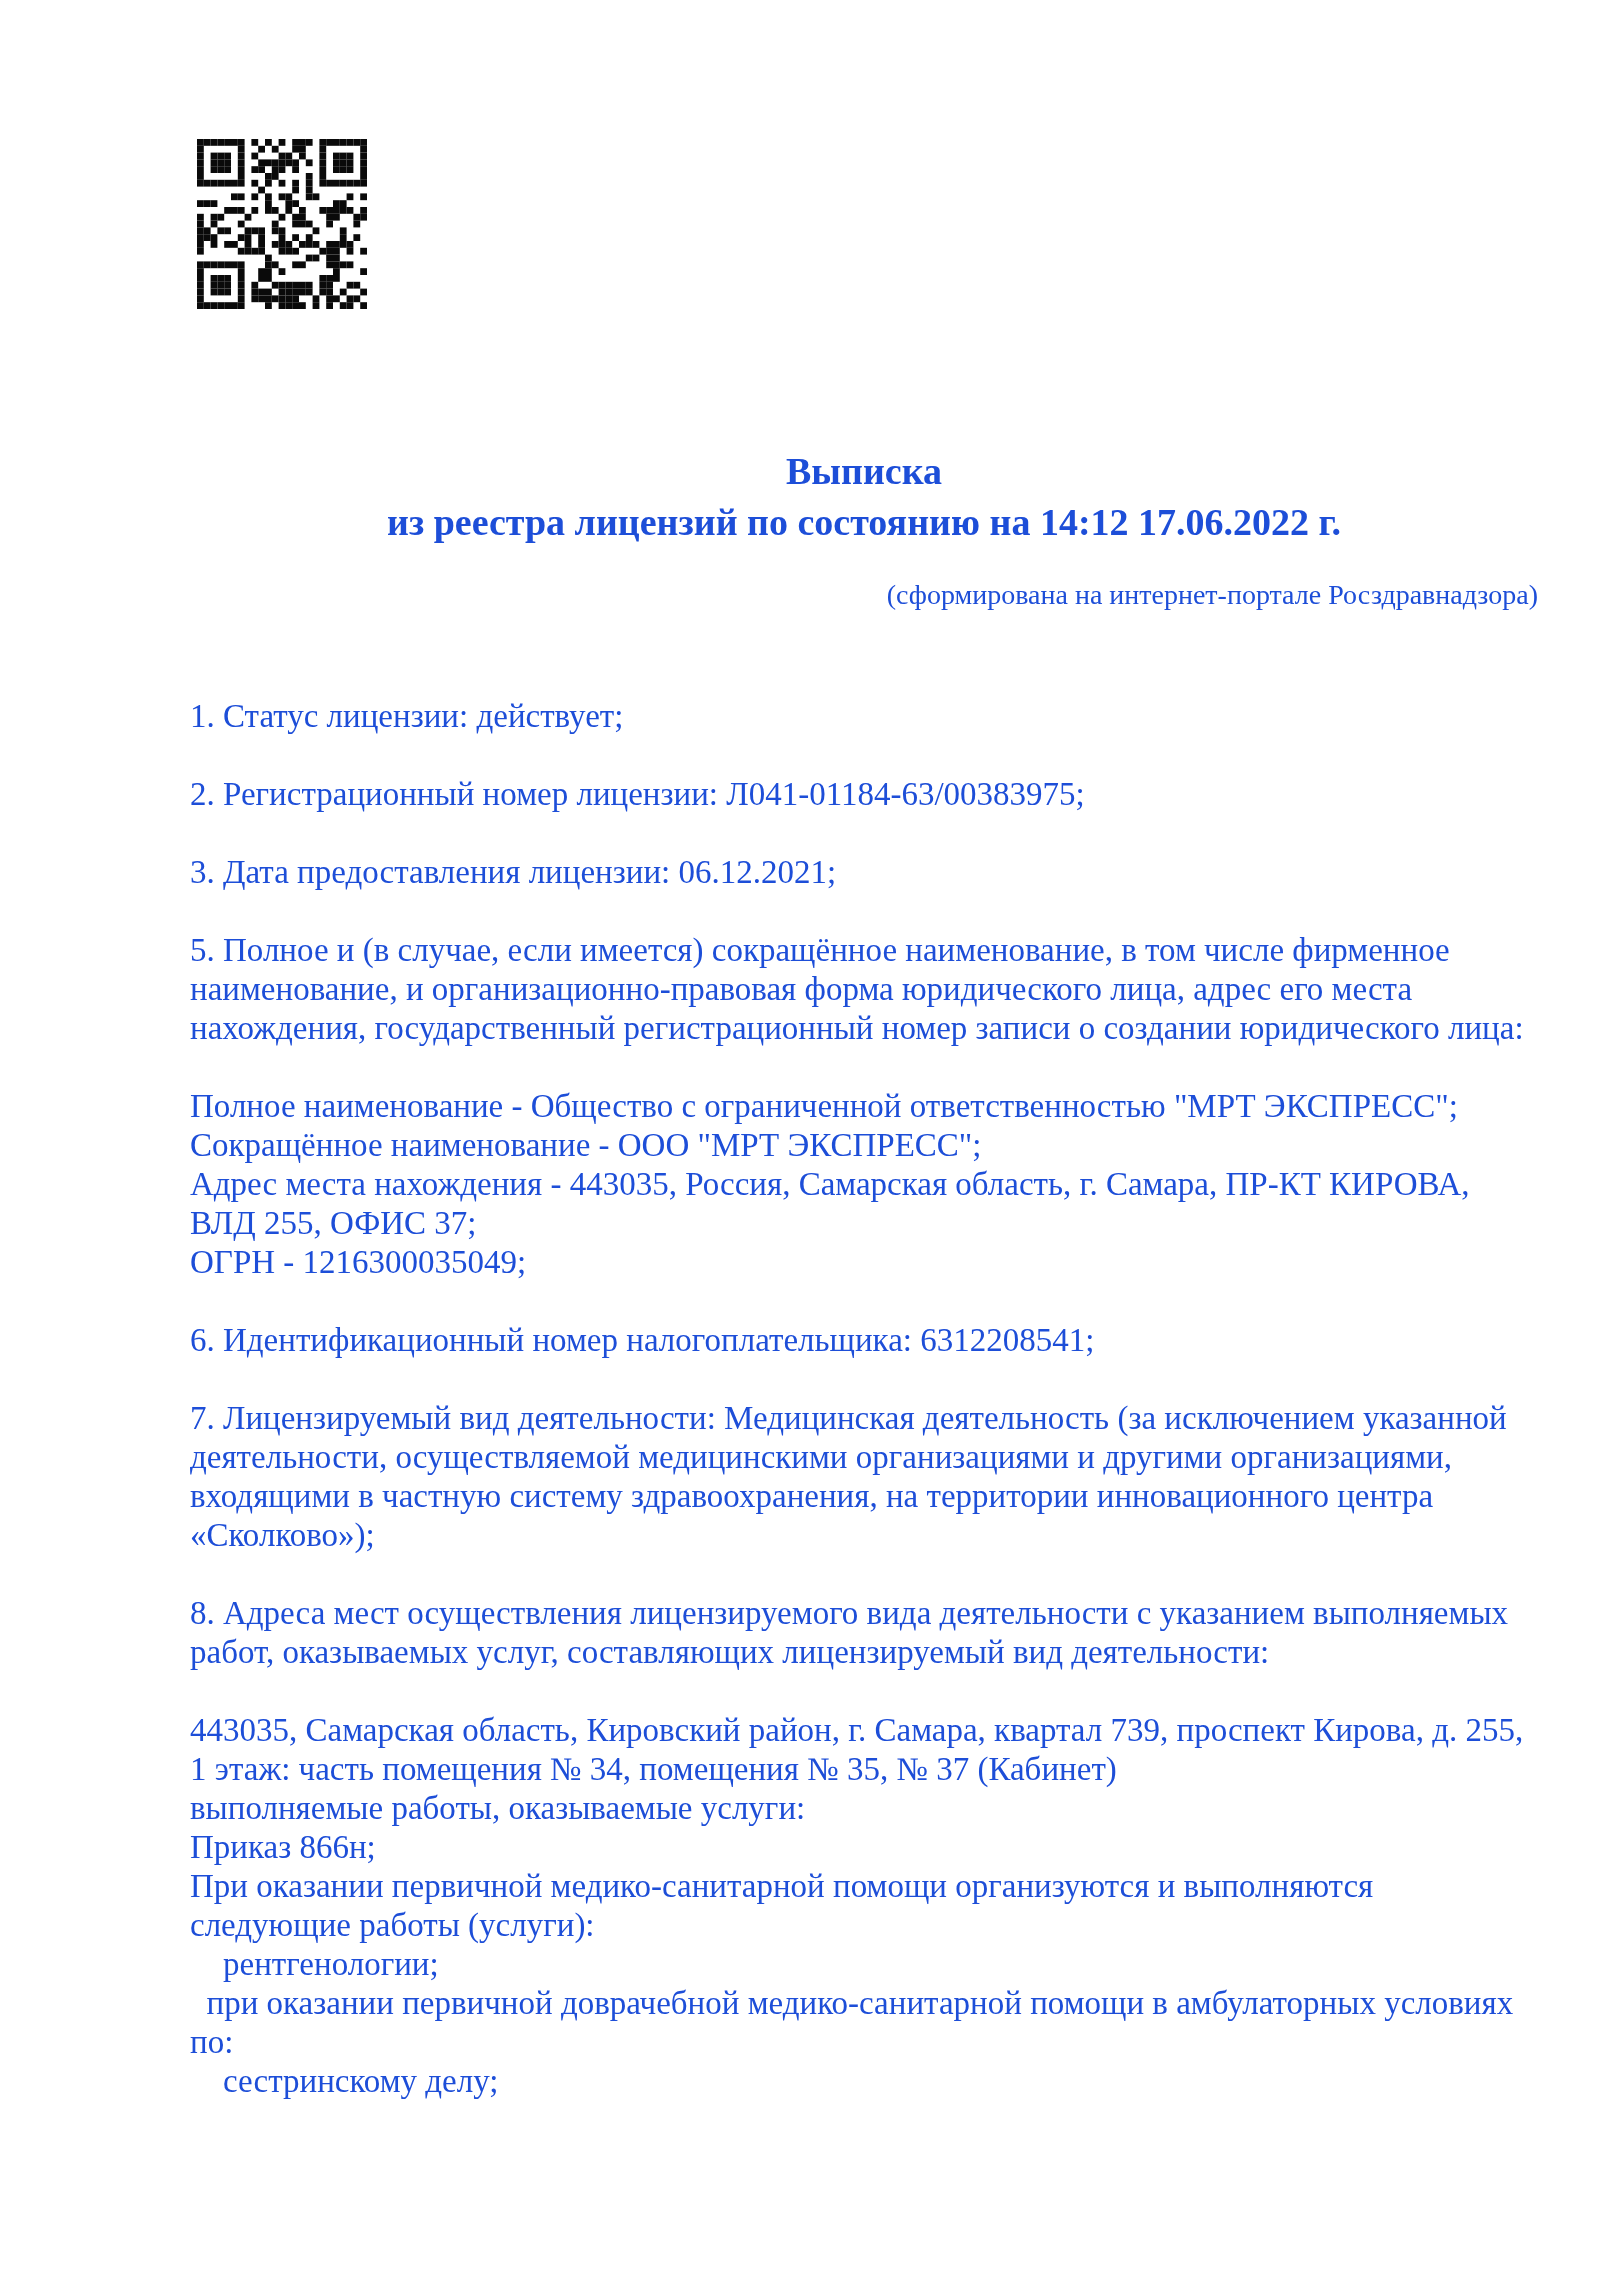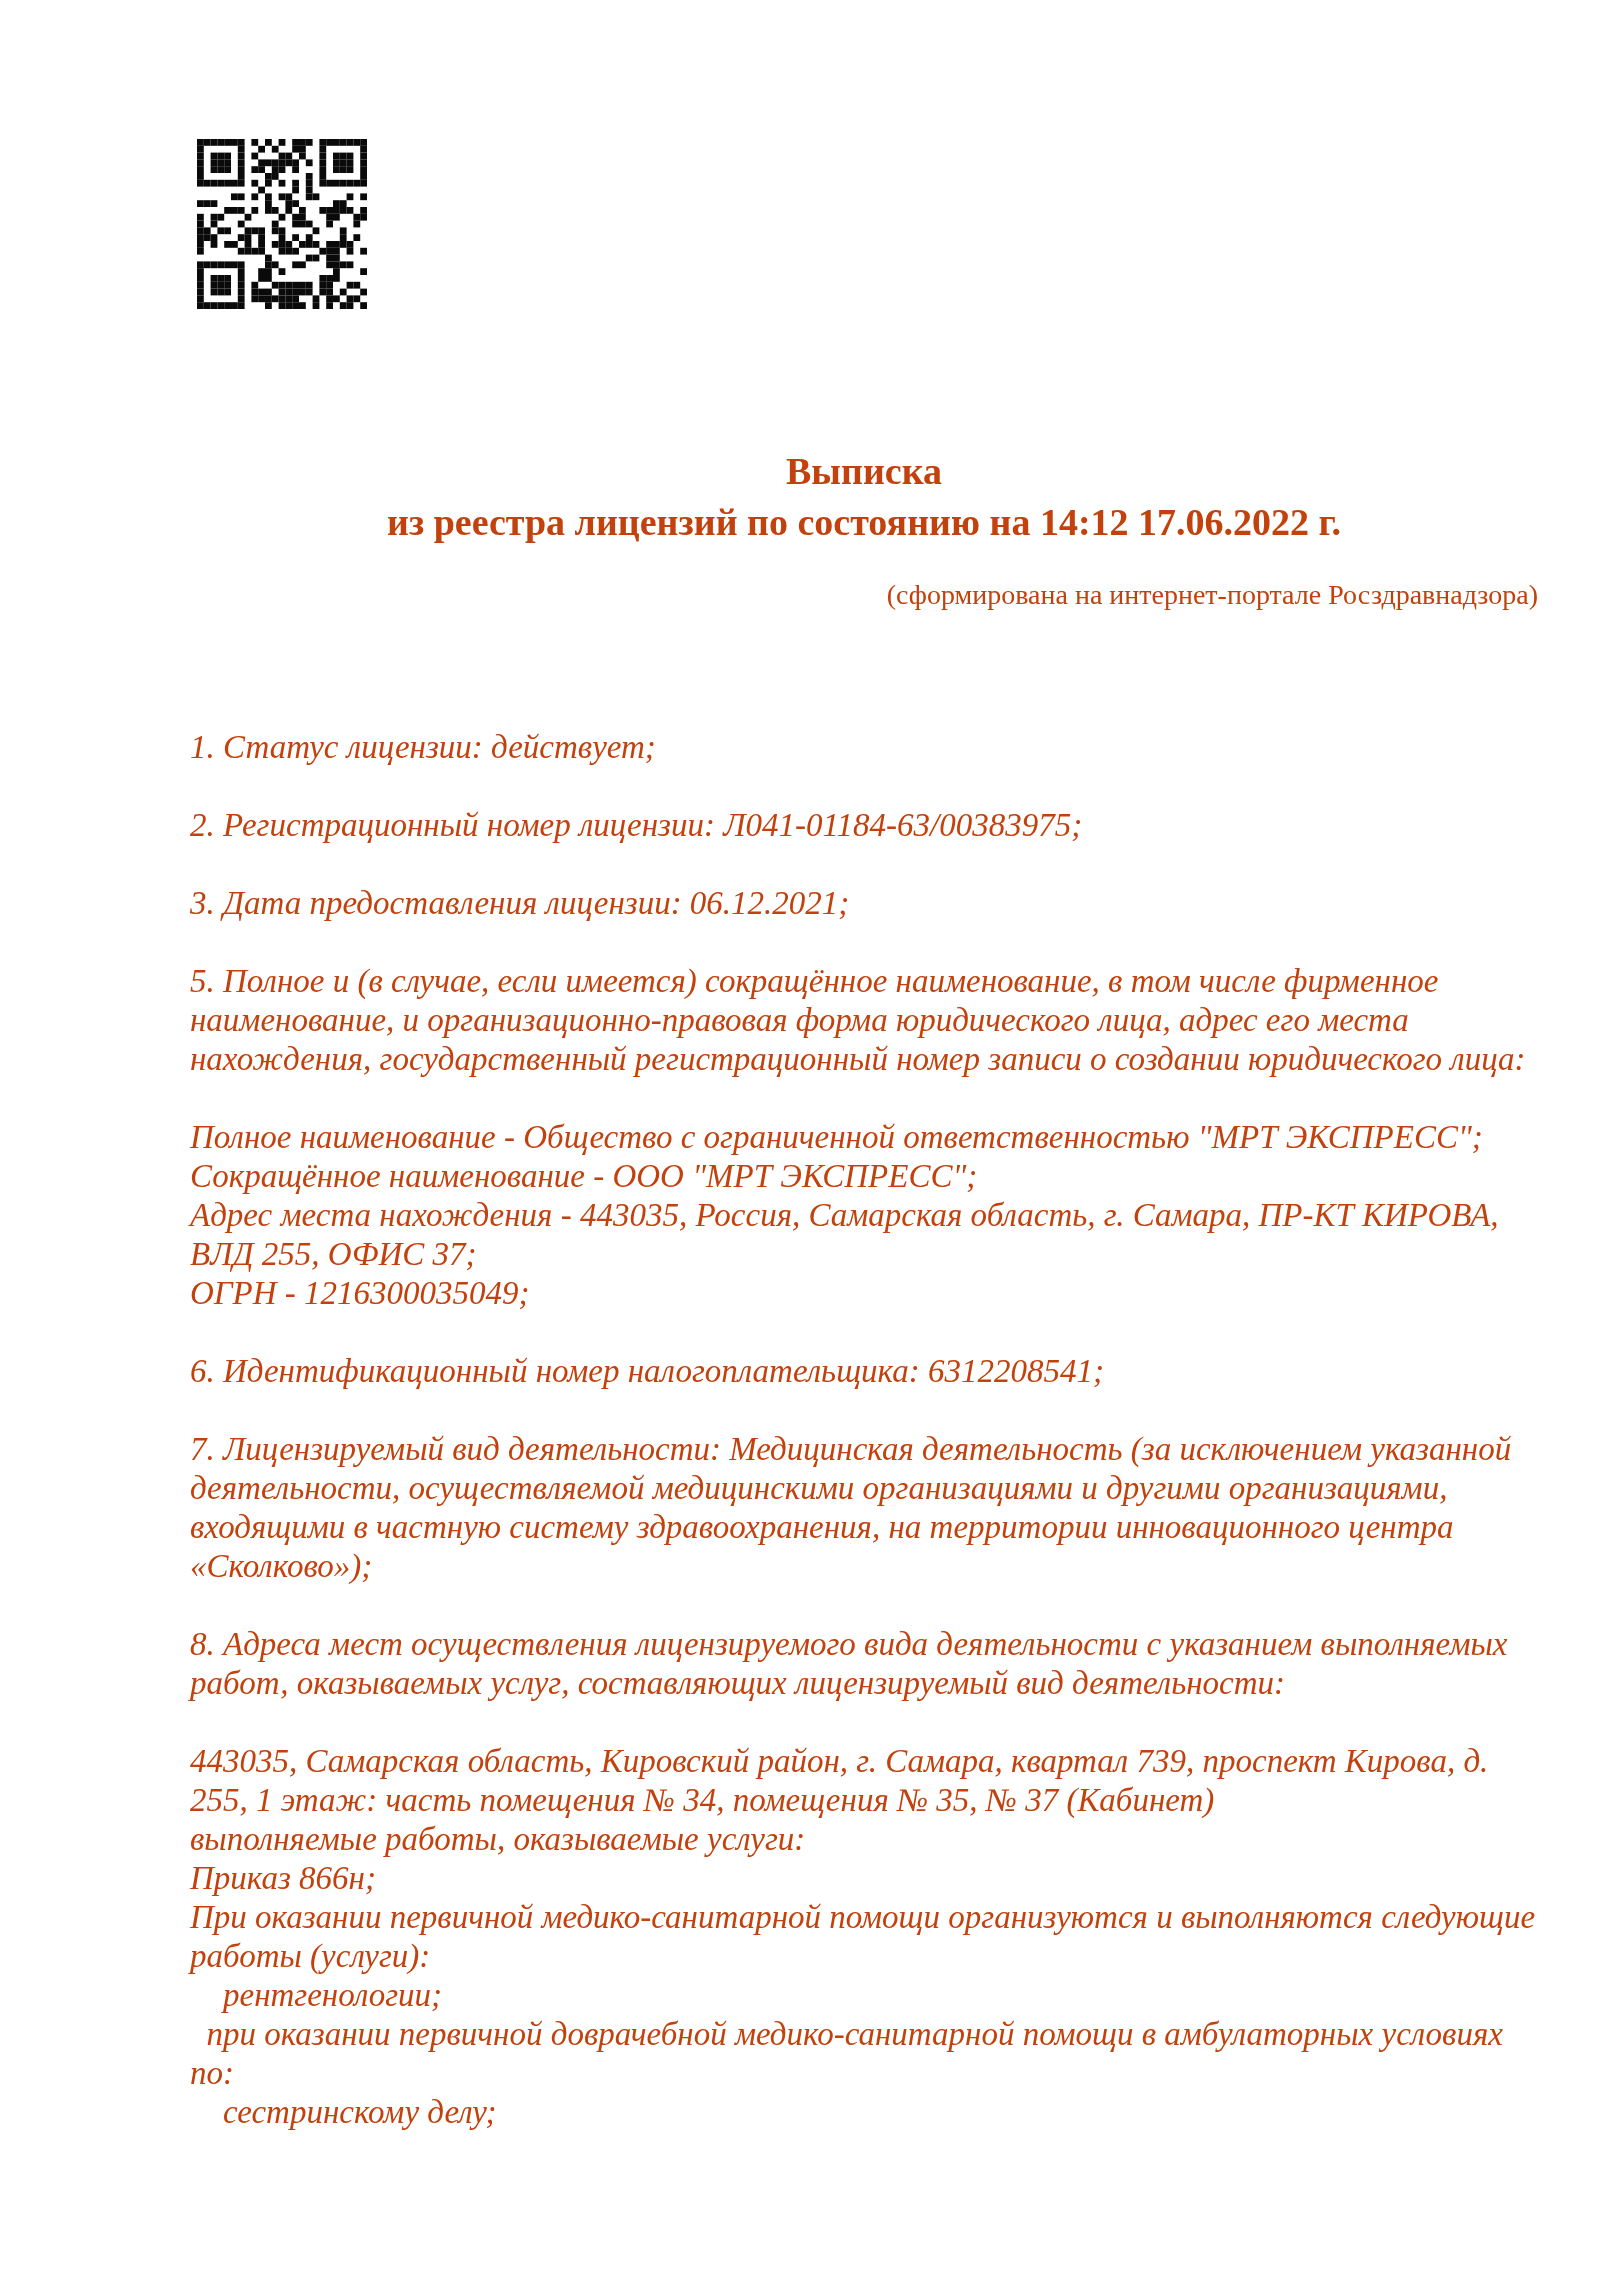--- a/index.html
+++ b/index.html
@@ -1,21 +1,21 @@
 <!DOCTYPE html>
 <html style="font-size:14.3px"><head>
 <meta charset="utf-8">
 <style>
   html,body{margin:0;padding:0;background:#e8e8e8;}
   .page{
     position:relative;
     width:1620px;height:2293px;
     background:#ffffff;
     font-family:"Liberation Serif", serif;
-    color:#c2410c;
+    color:#1d4ed8;
     overflow:hidden;
     margin:0 auto;
   }
   .qr{
     position:absolute;
     left:197px;top:139px;
     width:170px;height:170px;
   }
   .qr svg{display:block;width:170px;height:170px;fill:#0a0a0a;}
   .content{
@@ -30,24 +30,23 @@
     font-size:38px;
     line-height:51px;
   }
   .subtitle{
     margin-top:29.6px;
     text-align:right;
     font-size:28px;
     line-height:34px;
   }
   .body{
-    margin-top:116px;
+    margin-top:85px;
     font-size:33px;
     line-height:39px;
-    font-style:italic;
   }
   .para{margin-bottom:39px;}
   .para:last-child{margin-bottom:0;}
   .line{white-space:pre-wrap;}
 </style>
 </head>
 <body>
 
 <div class="page">
 

